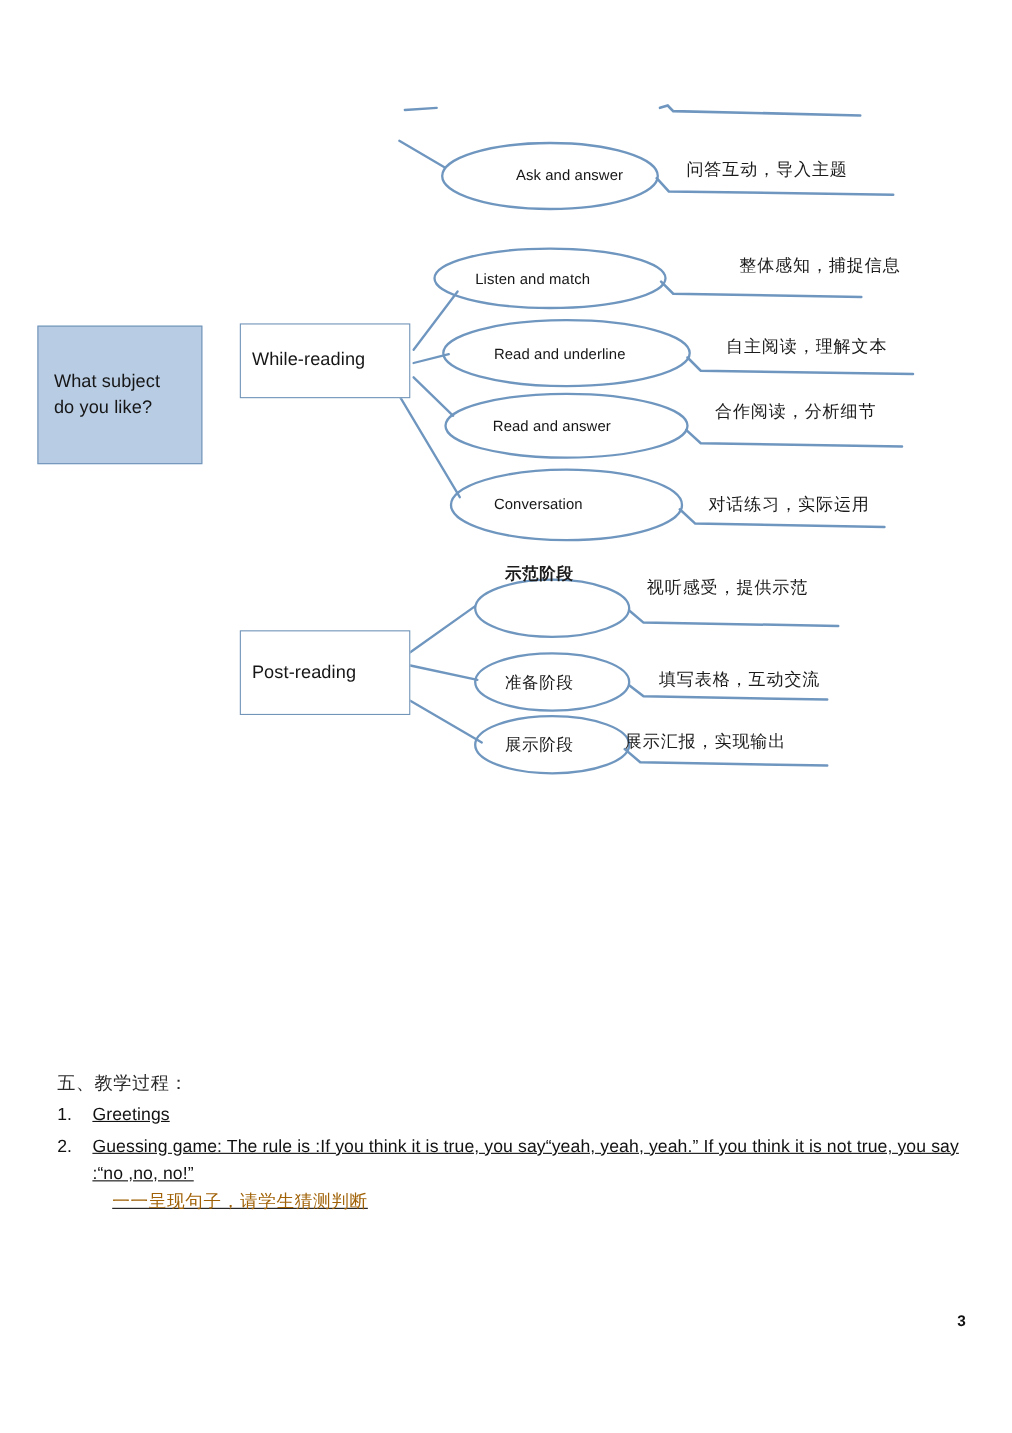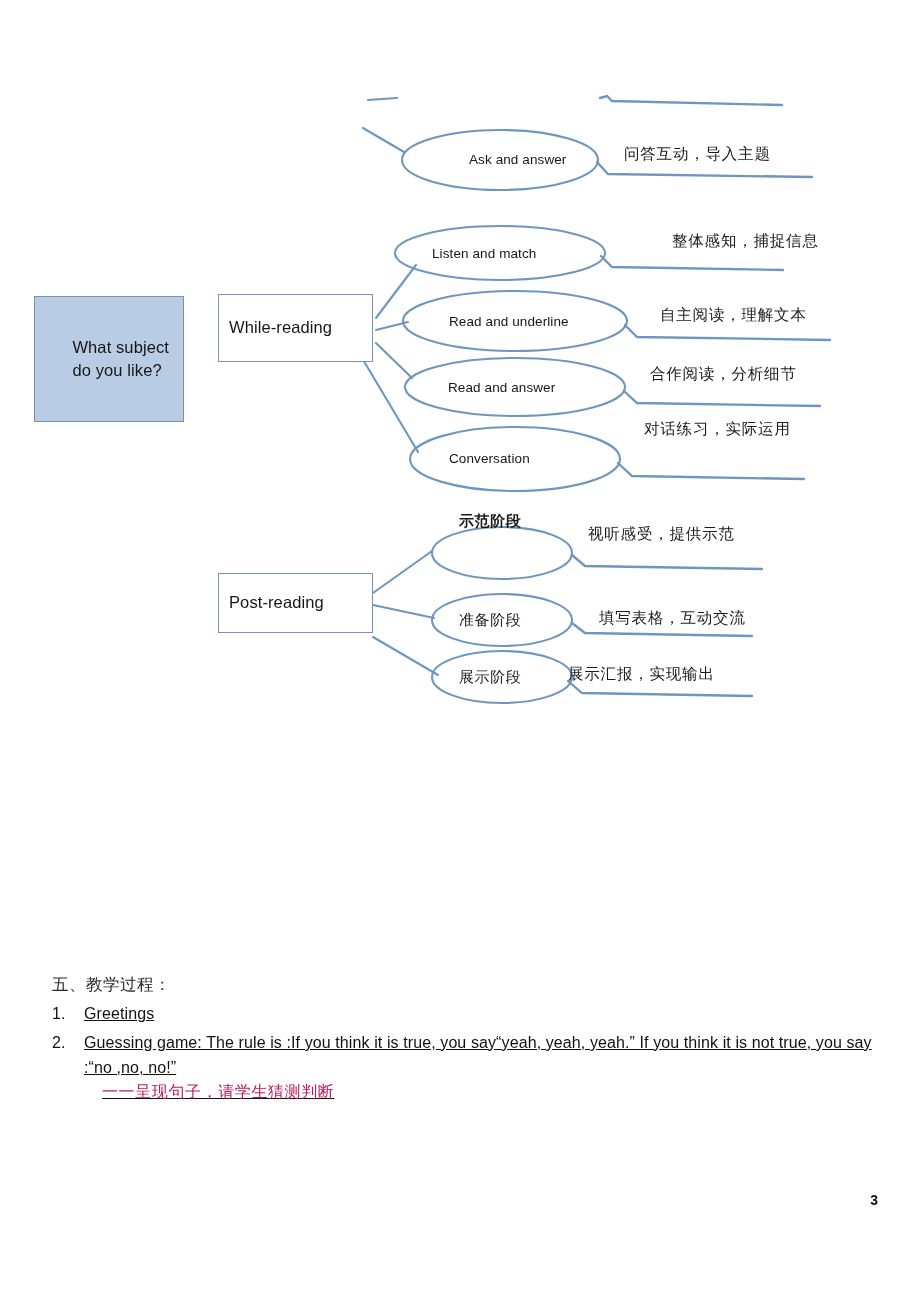--- a/index.html
+++ b/index.html
@@ -40,21 +40,20 @@
     display: flex;
     align-items: center;
     font-size: 16.5px;
     color: #161616;
     letter-spacing: 0.1px;
   }
   .node-box.filled {
     background: #b8cce4;
     border: 1.6px solid #7194b8;
     padding: 0 14px;
-    justify-content: flex-end;
   }
   .node-box.plain {
     background: #ffffff;
     border: 1.6px solid #7194b8;
     padding: 0 10px;
   }
   .node-box .box-text {
     line-height: 1.42;
     white-space: pre-line;
   }
@@ -117,21 +116,21 @@
     width: 32px;
     flex: 0 0 32px;
   }
   .list-body {
     flex: 1 1 auto;
     text-decoration: underline;
   }
   .list-body .cn-sub {
     font-family: "DejaVu Serif", "Liberation Serif", serif;
     font-size: 16px;
-    color: #be185d;
+    color: #a16207;
     letter-spacing: 0.6px;
     display: block;
     margin-left: 18px;
   }
 
   
   #page-number {
     position: absolute;
     right: 42px;
     top: 1192px;
@@ -188,21 +187,21 @@
 
   <div class="node-box filled" style="left:34px; top:296px; width:150px; height:126px;">
     <span class="box-text">What subject
 do you like?</span>
   </div>
 
   <div class="node-box plain" style="left:218px; top:294px; width:155px; height:68px;">
     <span class="box-text">While-reading</span>
   </div>
 
-  <div class="node-box plain" style="left:218px; top:573px; width:155px; height:60px;">
+  <div class="node-box plain" style="left:218px; top:573px; width:155px; height:77px;">
     <span class="box-text">Post-reading</span>
   </div>
 
   <div class="ellipse-label" style="left:436px; top:152px;margin-left:33px;">Ask and answer</div>
 
   <div class="ellipse-label" style="left:432px; top:246px;">Listen and match</div>
 
   <div class="ellipse-label" style="left:449px; top:314px;">Read and underline</div>
 
   <div class="ellipse-label" style="left:448px; top:380px;">Read and answer</div>
@@ -216,21 +215,21 @@
   <div class="ellipse-label cn" style="left:459px; top:668px;">展示阶段</div>
 
   <div class="annotation" style="left:624px; top:144px;">问答互动，导入主题</div>
 
   <div class="annotation" style="left:624px; top:231px;margin-left:48px;">整体感知，捕捉信息</div>
 
   <div class="annotation" style="left:660px; top:305px;">自主阅读，理解文本</div>
 
   <div class="annotation" style="left:650px; top:364px;">合作阅读，分析细节</div>
 
-  <div class="annotation" style="left:644px; top:419px;text-align:right;">对话练习，实际运用</div>
+  <div class="annotation" style="left:644px; top:449px;text-align:right;">对话练习，实际运用</div>
 
   <div class="annotation" style="left:588px; top:524px;">视听感受，提供示范</div>
 
   <div class="annotation" style="left:599px; top:608px;">填写表格，互动交流</div>
 
   <div class="annotation" style="left:568px; top:664px;">展示汇报，实现输出</div>
 
 </div>
 
 <div id="body-text">

